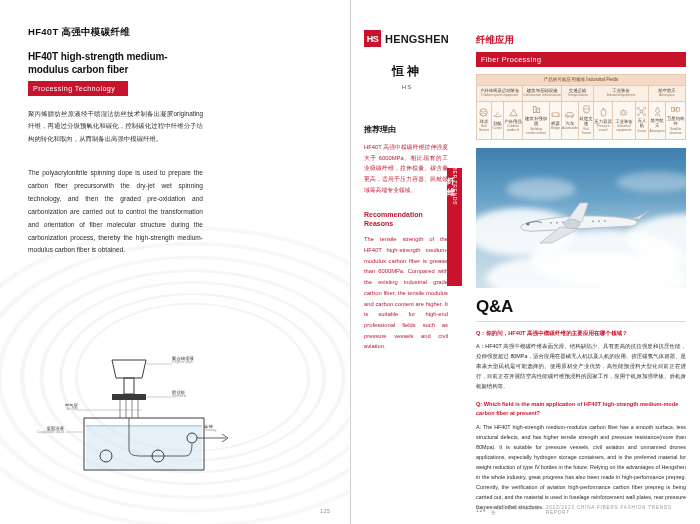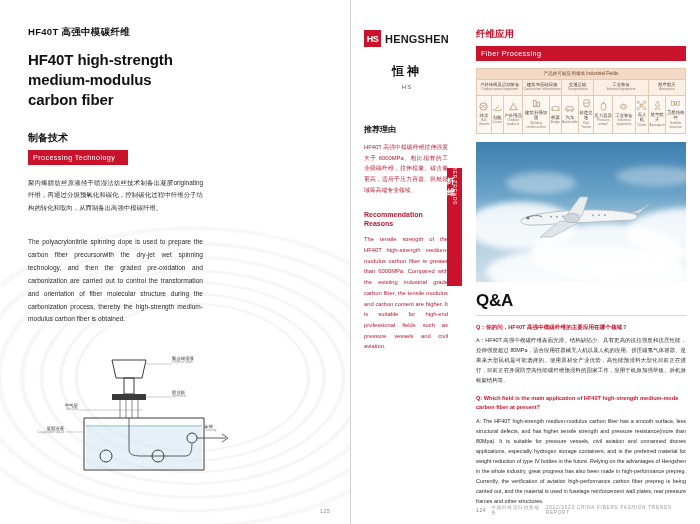--- a/index.html
+++ b/index.html
@@ -32,21 +32,21 @@
   }
   .col-main {
     position: absolute;
     left: 28px; top: 26px; width: 175px;
   }
   .cn-title-sm {
     font-size: 9.5px; font-weight: bold; color: #111; letter-spacing: .3px;
     margin-bottom: 11px;
   }
   .en-title {
-    font-size: 15px; font-weight: bold; color: #111; line-height: 1.32;
+    font-size: 10px; font-weight: bold; color: #111; line-height: 1.32;
     letter-spacing: -.1px;
   }
   .sec-cn {
     margin-top: 22px;
     font-size: 10px; font-weight: bold; color: #111;
   }
   .sec-en-band {
     margin-top: 5px;
     background: #c9122c;
     color: #ffffff;
@@ -131,21 +131,21 @@
   }
 
   
   .page-right {
     position: relative;
     width: 238px; height: 524px;
     background: #ffffff;
     padding: 0;
     overflow: hidden;
   }
-  .r-inner { position: absolute; left: 14px; top: 28px; width: 210px; }
+  .r-inner { position: absolute; left: 14px; top: 34px; width: 210px; }
   .r-cn-h { font-size: 9.5px; font-weight: bold; color: #c9122c; }
   .r-en-band {
     margin-top: 5px; background: #c9122c; color: #fff;
     font-size: 7.2px; padding: 2.5px 5px 3px 5px; display: block; width: 100%;
     letter-spacing: .4px;
   }
   
   .apptable { margin-top: 7px; width: 100%; border-collapse: collapse; }
   .apptable th.hdr {
     background: #f4d9c4; color: #6b4a2e; font-size: 4.6px; font-weight: normal;
@@ -190,21 +190,20 @@
 
 <div class="spread">
 
   <div class="page-left">
     <div class="topo"></div>
 
     <div class="col-main">
       <div class="cn-title-sm">HF40T 高强中模碳纤维</div>
       <div class="en-title">HF40T high-strength medium-modulus carbon fiber</div>
 
-      <div class="sec-cn">制备技术</div>
       <div class="sec-en-band">Processing Technology</div>
 
       <div class="body-cn">聚丙烯腈纺丝原液经干喷湿法纺丝技术制备出凝胶originating纤维，再通过分级预氧化和碳化，控制碳化过程中纤维分子结构的转化和取向，从而制备出高强中模碳纤维。</div>
       <div class="body-en">The polyacrylonitrile spinning dope is used to prepare the carbon fiber precursorwith the dry-jet wet spinning technology, and then the graded pre-oxidation and carbonization are carried out to control the transformation and orientation of fiber molecular structure during the carbonization process, thereby the high-strength medium-modulus carbon fiber is obtained.</div>
     </div>
 
     <div class="diagram">
       <svg width="180" height="130" viewBox="0 0 180 130">
 
         <path d="M58 8 L92 8 L88 26 L62 26 Z" fill="none" stroke="#3a3a3a" stroke-width="1"></path>

